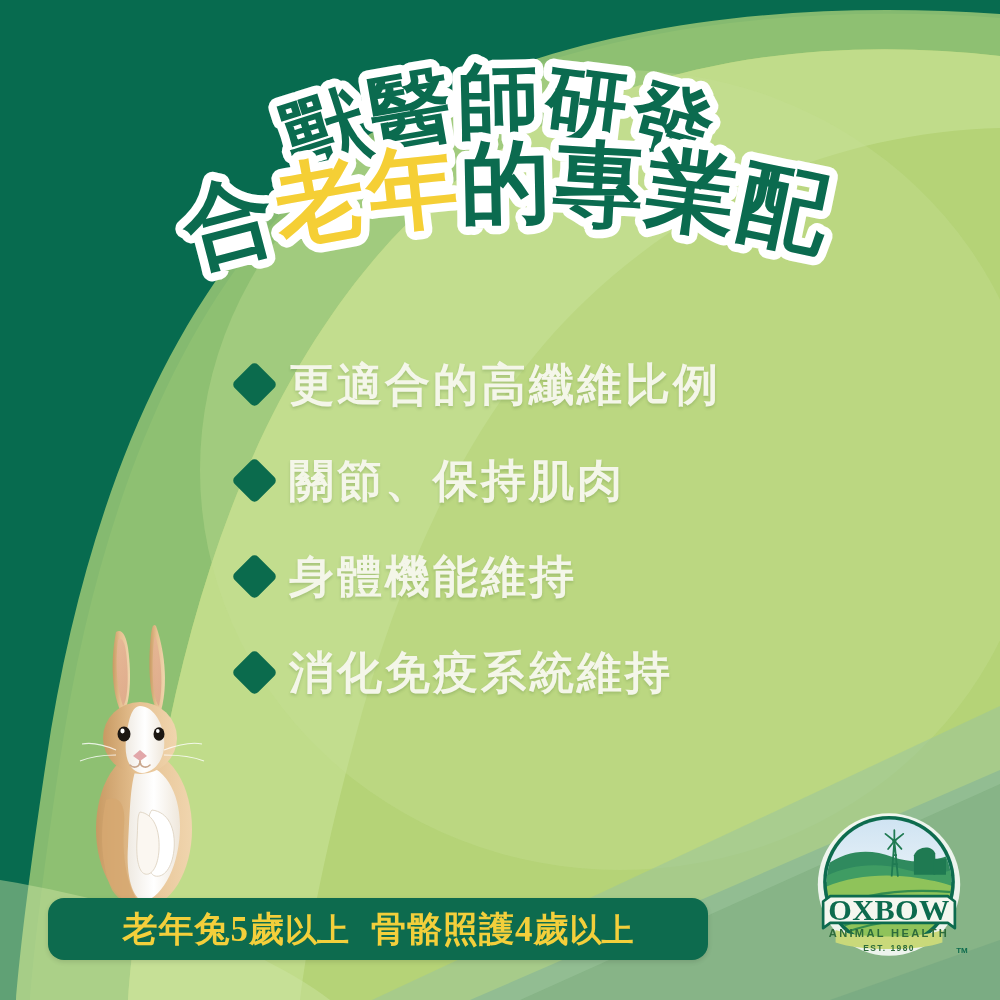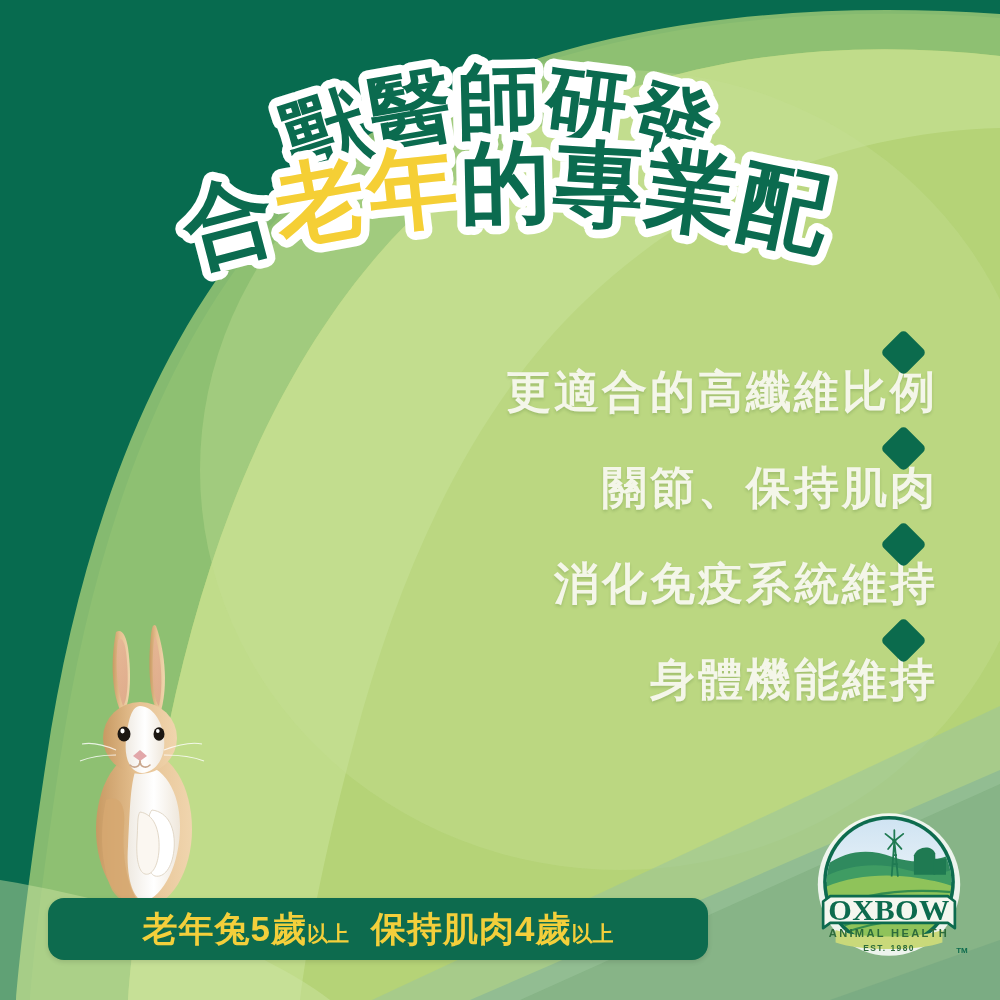--- a/index.html
+++ b/index.html
@@ -63,24 +63,23 @@
   
   .bullets {
     position: absolute;
     left: 238px;
     top: 336px;
     width: 700px;
     z-index: 5;
   }
   .bullet-row {
     display: flex;
-    align-items: flex-end;
+    align-items: center;
     height: 96px;
     white-space: nowrap;
-    flex-direction: column;
   }
   .diamond {
     width: 33px;
     height: 33px;
     background: #0b6b4d;
     transform: rotate(45deg);
     border-radius: 5px;
     flex: 0 0 auto;
     margin-right: 18px;
   }
@@ -110,25 +109,25 @@
     align-items: center;
     justify-content: center;
     z-index: 7;
     box-shadow: 0 2px 5px rgba(0,0,0,0.12);
   }
   .ribbon-inner {
     display: flex;
     align-items: baseline;
     color: #f3cf3b;
     font-weight: bold;
-    font-family: Liberation Sans, sans-serif;
+    font-family: Liberation Serif, serif;
     letter-spacing: 1px;
   }
   .rb-big { font-size: 35px; }
-  .rb-small { font-size: 21px; letter-spacing: 0px; }
+  .rb-small { font-size: 32px; letter-spacing: 0px; }
   .rb-gap { width: 22px; display: inline-block; }
 
   
   .rabbit {
     position: absolute;
     left: 60px;
     top: 614px;
     width: 170px;
     height: 300px;
     z-index: 4;
@@ -225,26 +224,26 @@
     </div>
 
 
     <div class="bullet-row">
       <span class="diamond"></span>
       <span class="bullet-text">關節、保持肌肉</span>
     </div>
 
     <div class="bullet-row">
       <span class="diamond"></span>
-      <span class="bullet-text">消化免疫系統維持</span>
+      <span class="bullet-text">身體機能維持</span>
     </div>
 
     <div class="bullet-row">
       <span class="diamond"></span>
-      <span class="bullet-text">身體機能維持</span>
+      <span class="bullet-text">消化免疫系統維持</span>
     </div>
   </div>
 
   <svg class="rabbit" viewBox="0 0 170 300" aria-hidden="true">
     <defs>
       <linearGradient id="furTan" x1="0" y1="0" x2="1" y2="0">
         <stop offset="0%" stop-color="#c89a63"></stop>
         <stop offset="45%" stop-color="#e6c191"></stop>
         <stop offset="100%" stop-color="#f0d5ae"></stop>
       </linearGradient>
@@ -299,21 +298,21 @@
     </g>
   </svg>
 
   <div class="ribbon">
     <div class="ribbon-inner">
       <span class="rb-big">老年兔</span>
       <span class="rb-big">5</span>
       <span class="rb-big">歲</span>
       <span class="rb-small">以上</span>
       <span class="rb-gap"></span>
-      <span class="rb-big">保持肌肉</span>
+      <span class="rb-big">骨骼照護</span>
       <span class="rb-big">4</span>
       <span class="rb-big">歲</span>
       <span class="rb-small">以上</span>
     </div>
   </div>
 
   <svg class="logo" viewBox="0 0 200 200">
     <defs>
       <clipPath id="badgeClip">
           <circle cx="100" cy="92" r="70"></circle>

